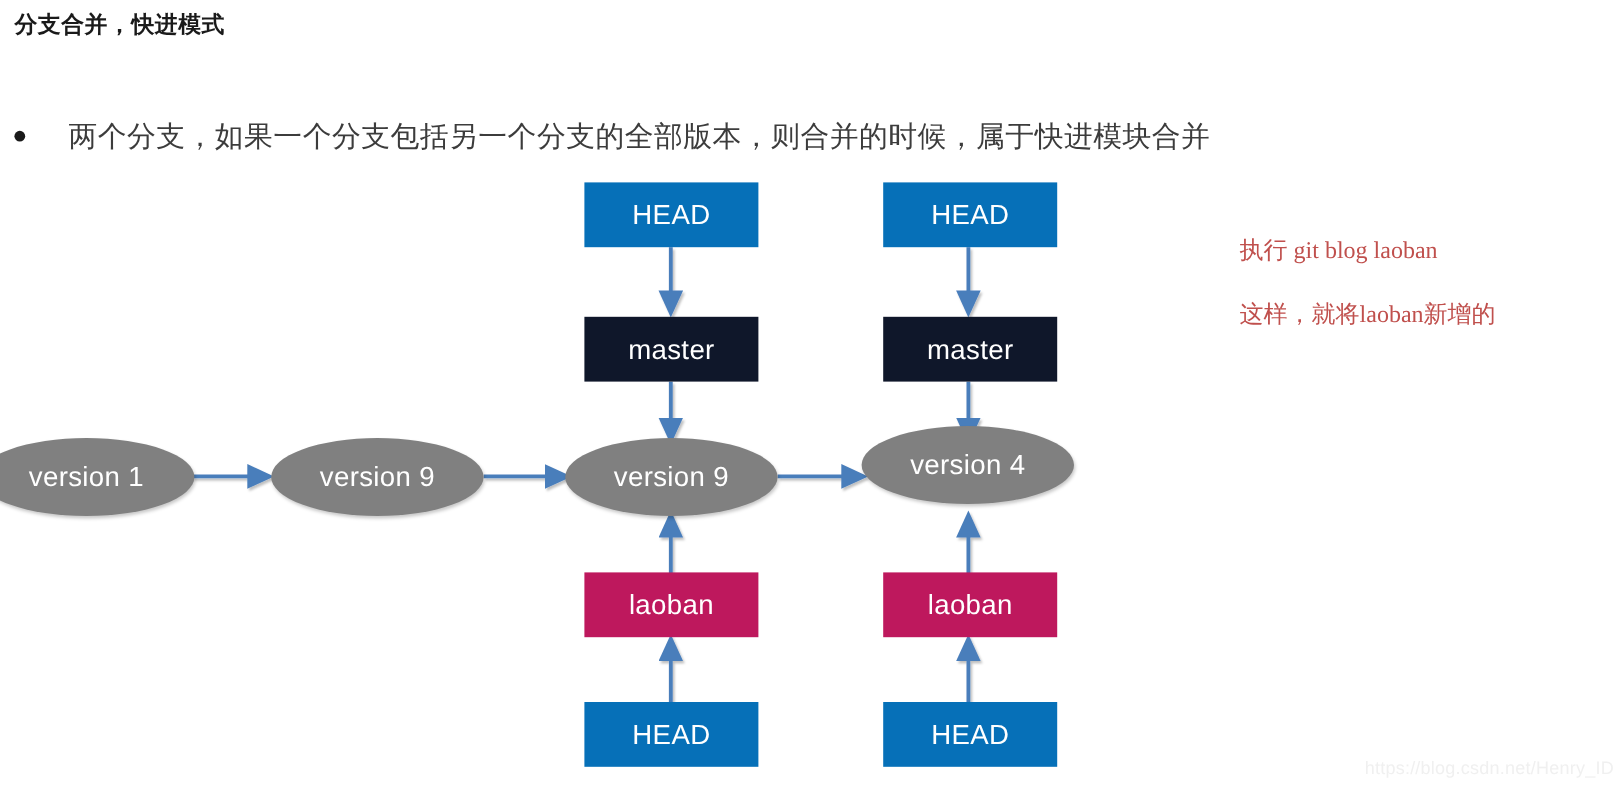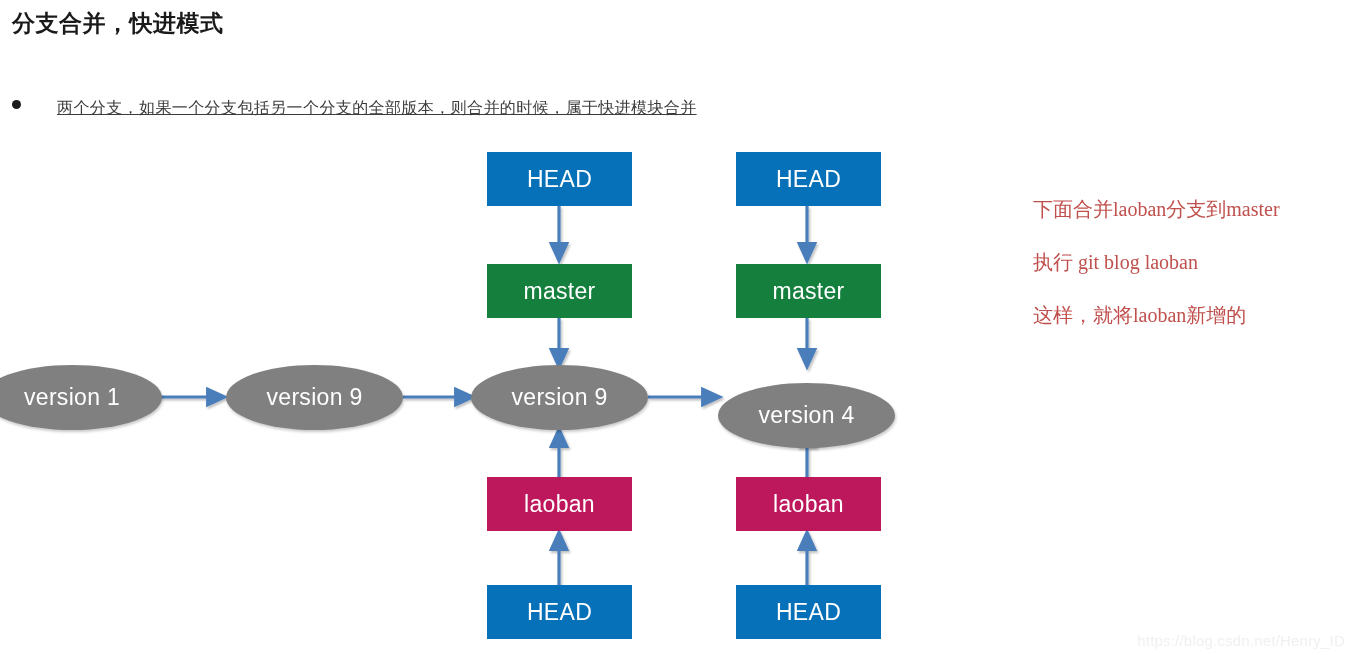--- a/index.html
+++ b/index.html
@@ -14,21 +14,21 @@
     overflow: hidden;
     position: relative;
   }
 
   
   #page-title {
     position: absolute;
     left: 12px;
     top: 8px;
     font-family: "Liberation Serif", serif;
-    font-size: 23px;
+    font-size: 19px;
     font-weight: bold;
     color: #1a1a1a;
     letter-spacing: 0.5px;
     white-space: nowrap;
   }
 
   
   #bullet-row {
     position: absolute;
     left: 12px;
@@ -42,25 +42,24 @@
     border-radius: 50%;
     background: #1a1a1a;
     display: inline-block;
     margin-right: 36px;
     position: relative;
     top: -4px;
     flex: 0 0 auto;
   }
   #bullet-text {
     font-family: "Liberation Sans", sans-serif;
-    font-size: 16px;
+    font-size: 24px;
     color: #3c3c3c;
     white-space: nowrap;
     letter-spacing: 0.4px;
-    text-decoration: underline;
   }
 
   
   #diagram {
     position: absolute;
     left: 0;
     top: 0;
     width: 1020px;
     height: 655px;
   }
@@ -69,21 +68,21 @@
     position: absolute;
     display: flex;
     align-items: center;
     justify-content: center;
     color: #ffffff;
     font-family: "Liberation Sans", sans-serif;
     font-size: 23px;
     letter-spacing: 0.3px;
   }
   .node-box.head   { background: #0670B8; }
-  .node-box.master { background: #15803d; }
+  .node-box.master { background: #0f172a; }
   .node-box.laoban { background: #be185d; }
 
   .ellipse {
     position: absolute;
     border-radius: 50%;
     background: #808080;
     display: flex;
     align-items: center;
     justify-content: center;
     color: #ffffff;
@@ -177,33 +176,30 @@
 
   <div class="node-box head" style="left:487px; top:152px; width:145px; height:54px;">HEAD</div>
   <div class="node-box head" style="left:736px; top:152px; width:145px; height:54px;">HEAD</div>
 
   <div class="node-box master" style="left:487px; top:264px; width:145px; height:54px;">master</div>
   <div class="node-box master" style="left:736px; top:264px; width:145px; height:54px;">master</div>
 
   <div class="ellipse" style="left:-18px; top:365px; width:180px; height:65px;">version 1</div>
   <div class="ellipse" style="left:226px; top:365px; width:177px; height:65px;">version 9</div>
   <div class="ellipse" style="left:471px; top:365px; width:177px; height:65px;">version 9</div>
-  <div class="ellipse" style="left:718px; top:383px; width:177px; height:65px;">version 4</div>
+  <div class="ellipse" style="left:718px; top:355px; width:177px; height:65px;">version 4</div>
 
   <div class="node-box laoban" style="left:487px; top:477px; width:145px; height:54px;">laoban</div>
   <div class="node-box laoban" style="left:736px; top:477px; width:145px; height:54px;">laoban</div>
 
   <div class="node-box head" style="left:487px; top:585px; width:145px; height:54px;">HEAD</div>
   <div class="node-box head" style="left:736px; top:585px; width:145px; height:54px;">HEAD</div>
 </div>
 
 <div id="annotation">
-  <div class="anno-block">
-    <div class="anno-line">下面合并laoban分支到master</div>
-  </div>
   <div class="anno-block">
     <div class="anno-line">执行 git blog laoban</div>
   </div>
   <div class="anno-block">
     <div class="anno-line">这样，就将laoban新增的</div>
   </div>
 </div>
 
 <div id="watermark">https://blog.csdn.net/Henry_ID</div>
 

